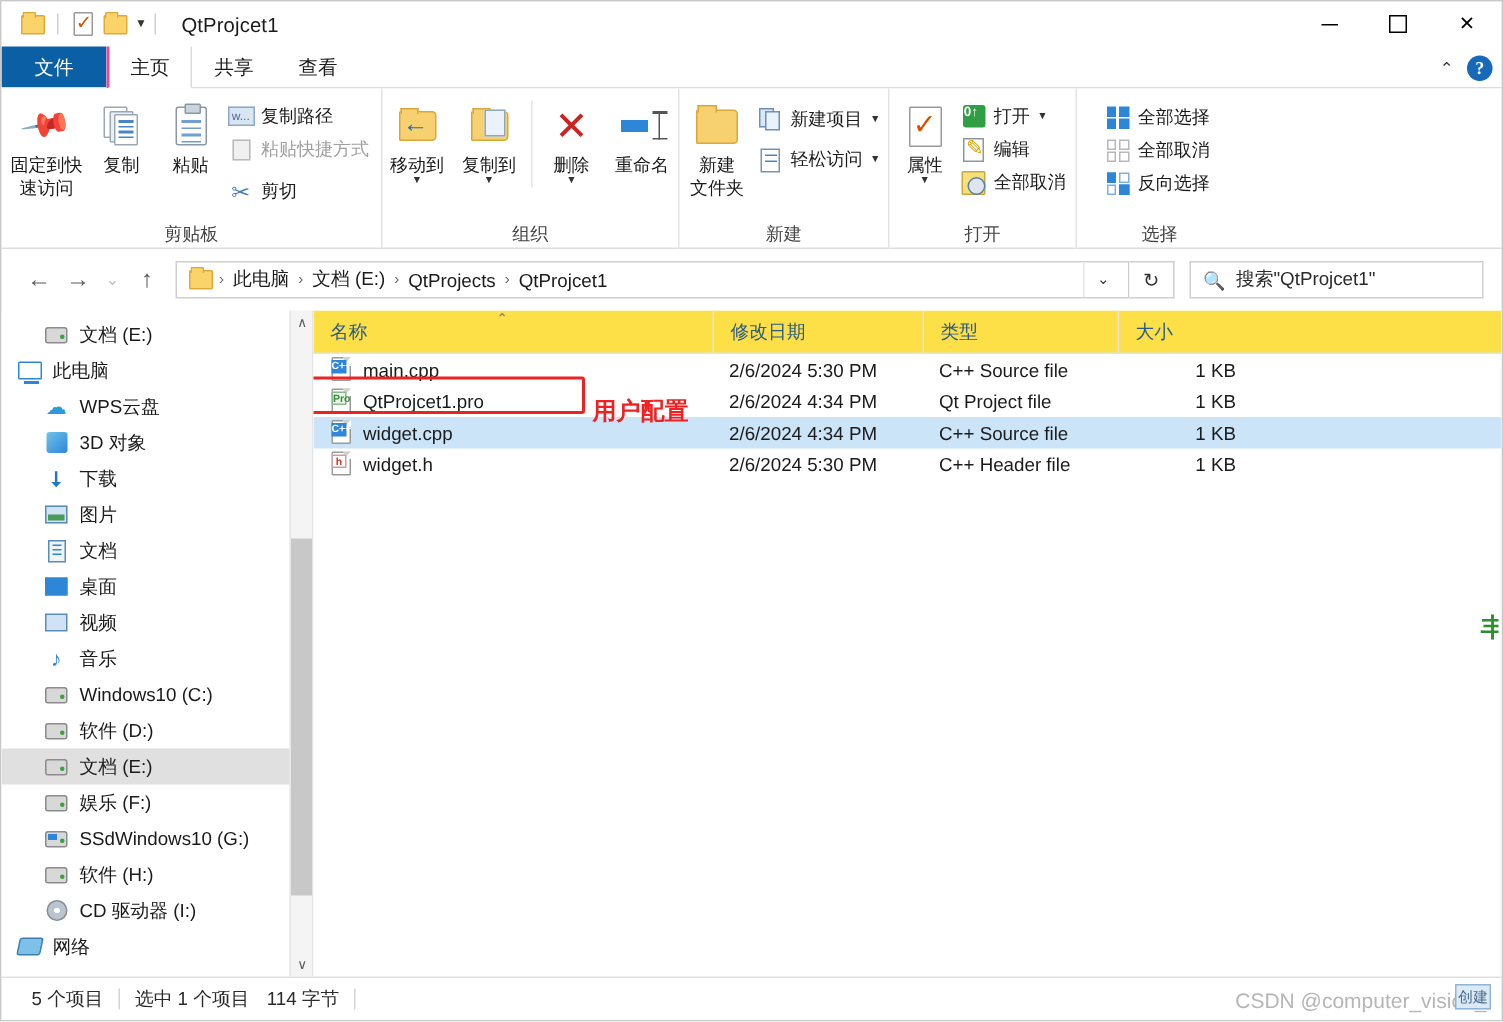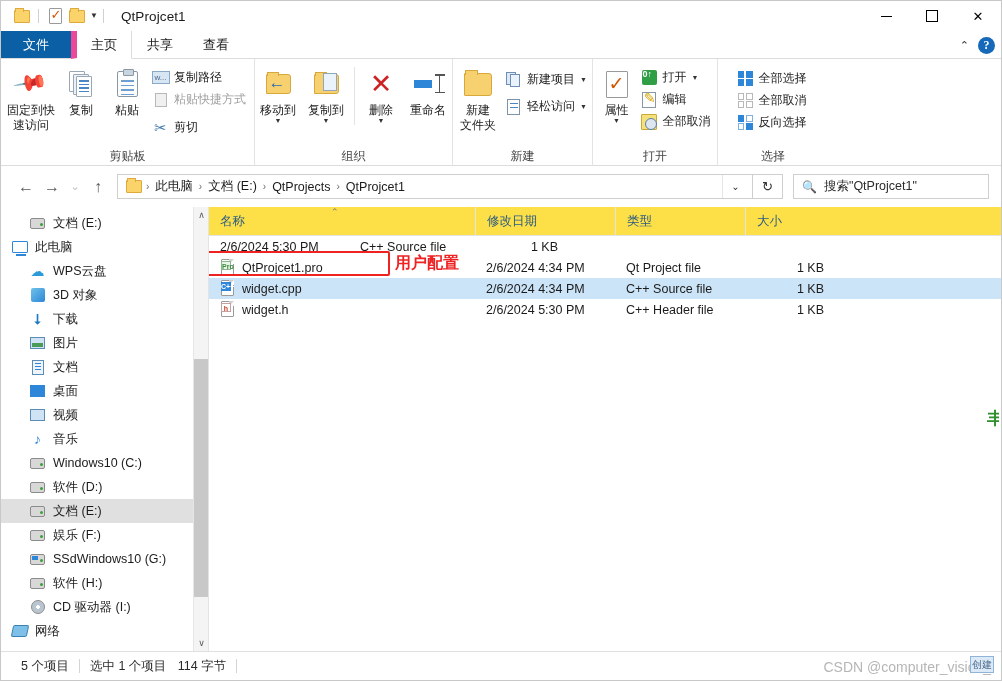--- a/index.html
+++ b/index.html
@@ -69,21 +69,21 @@
   }
   .tab {
     display: flex; align-items: center; justify-content: center;
     font-size: 13px; color: #1b1b1b; padding: 0 14px; min-width: 56px;
     cursor: default;
   }
   .tab.file {
     background: #0b5fa5; color: #ffffff; min-width: 70px;
   }
   .tab.active {
-    background: #ffffff; border-left: 6px solid #ec4899; border-right: 1px solid #dcdcdc;
+    background: #ffffff; border-left: 2px solid #ec4899; border-right: 1px solid #dcdcdc;
     border-bottom: 1px solid #ffffff; margin-bottom: -1px;
   }
   .ribbon-right {
     position: absolute; right: 6px; top: 30px; height: 28px;
     display: flex; align-items: center; gap: 9px;
   }
   .chev-up { font-size: 11px; color: #333; }
   .help-btn {
     width: 17px; height: 17px; border-radius: 50%; background: #1668b8;
     color: #fff; font-size: 12px; font-weight: bold;
@@ -770,20 +770,27 @@
         <div class="col c-name">
           <span>名称</span>
           <span class="sortarrow">⌃</span>
         </div>
         <div class="col c-date">修改日期</div>
         <div class="col c-type">类型</div>
         <div class="col c-size">大小</div>
       </div>
       <div class="rows" id="filerows">
           <div class="frow">
+            <div class="cell-name">
+              <span class="fico">
+                <span class="pg"></span>
+                <span class="tag tag-cpp">C++</span>
+              </span>
+              <span>main.cpp</span>
+            </div>
             <div class="cell-date">2/6/2024 5:30 PM</div>
             <div class="cell-type">C++ Source file</div>
             <div class="cell-size">1 KB</div>
           </div>
           <div class="frow">
             <div class="cell-name">
               <span class="fico">
                 <span class="pg"></span>
                 <span class="tag tag-pro">Pro</span>
               </span>
@@ -813,21 +820,21 @@
               </span>
               <span>widget.h</span>
             </div>
             <div class="cell-date">2/6/2024 5:30 PM</div>
             <div class="cell-type">C++ Header file</div>
             <div class="cell-size">1 KB</div>
           </div>
         </div>
 
       <div class="annot-box" style="left:-7px; top:44px; width:188px; height:25px;"></div>
-      <div class="annot-text" style="left:186px; top:46px;">用户配置</div>
+      <div class="annot-text" style="left:186px; top:57px;">用户配置</div>
     </div>
 
     <div class="green-glyph">丰</div>
   </div>
 
   <div class="statusbar">
     <div class="st-item">5 个项目</div>
     <div class="st-sep"></div>
     <div class="st-item">
       <span>选中 1 个项目</span>

